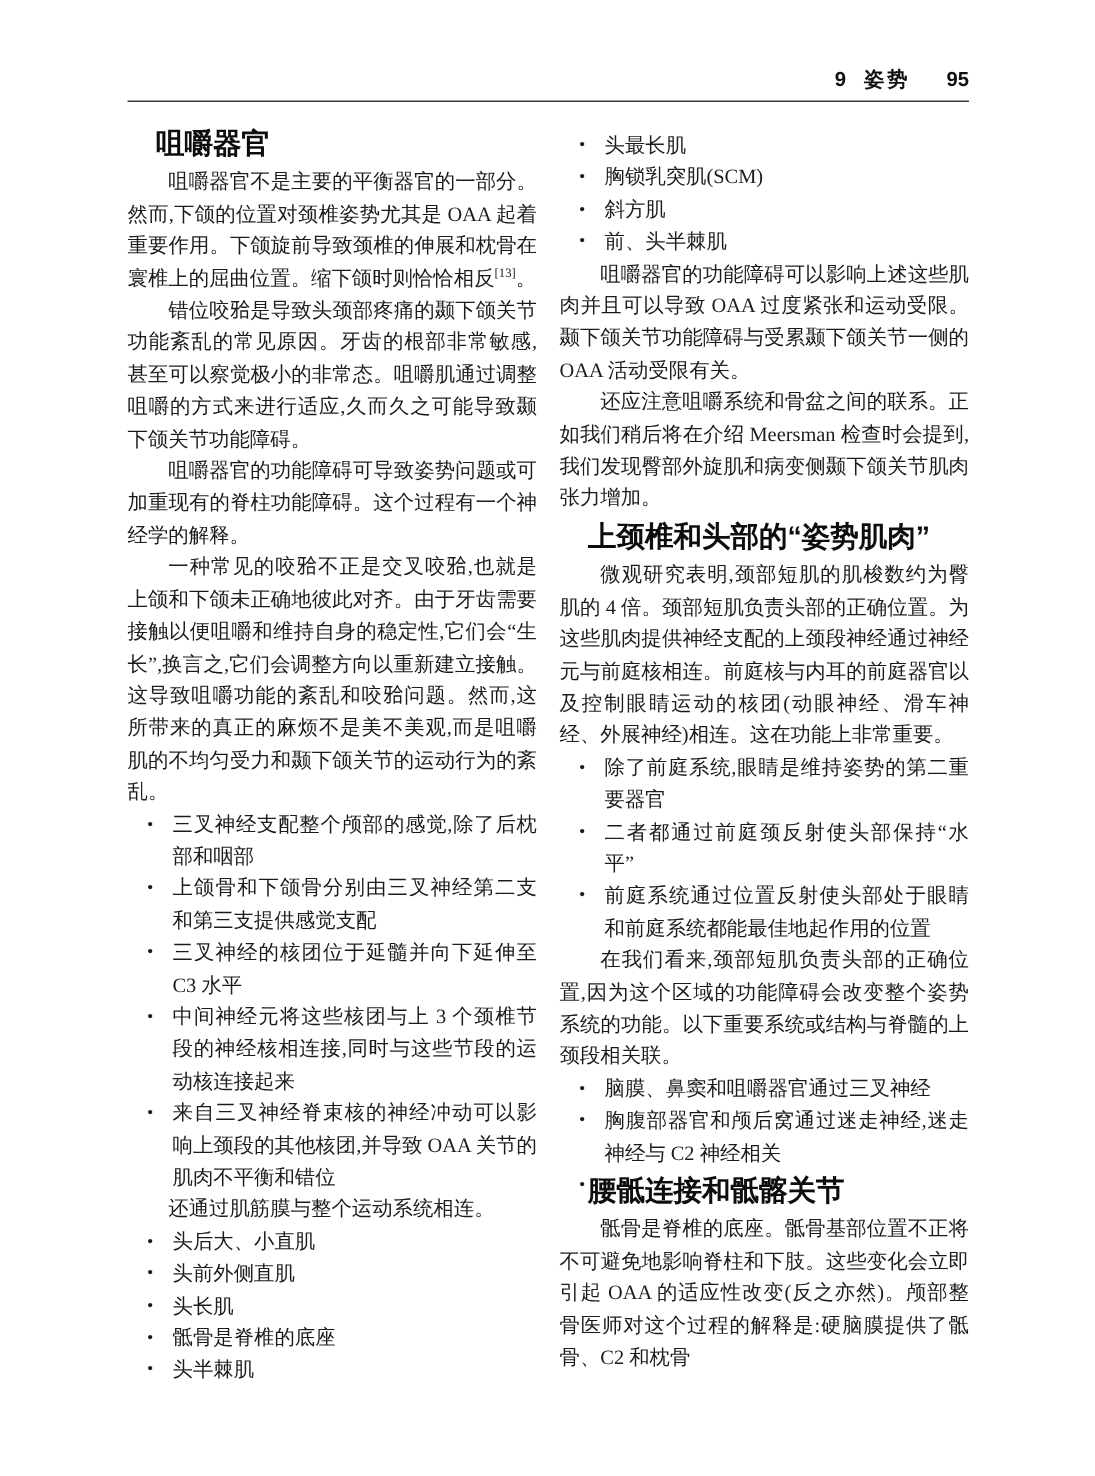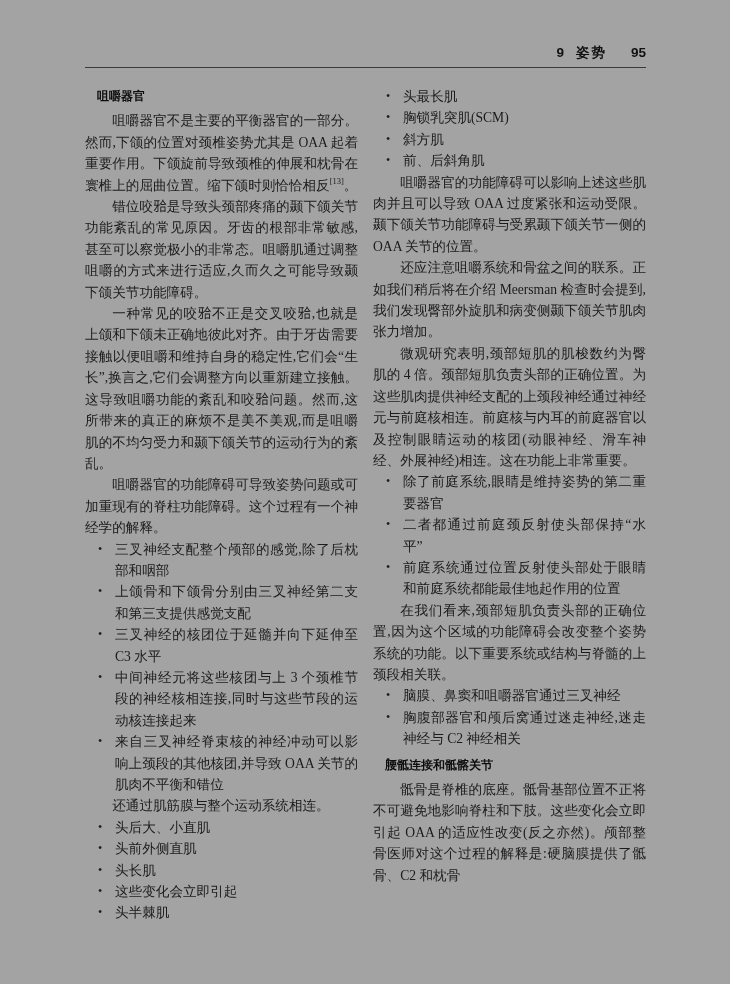--- a/index.html
+++ b/index.html
@@ -5,21 +5,21 @@
   html, body {
     margin: 0;
     padding: 0;
     background: #e8e8e8;
   }
   .page {
     position: relative;
     width: 730px;
     height: 984px;
     margin: 0 auto;
-    background: #a3a3a3;
+    background: #ffffff;
     color: #1b1b1b;
     font-family: "Liberation Serif", serif;
     overflow: hidden;
   }
   
   .running-header {
     position: absolute;
     top: 44px;
     left: 85px;
     width: 561px;
@@ -55,21 +55,21 @@
     text-align: justify;
     color: #1b1b1b;
   }
   .col p {
     margin: 0;
     text-indent: 2em;
   }
   .section-heading {
     font-family: "Liberation Sans", sans-serif;
     font-weight: 700;
-    font-size: 12px;
+    font-size: 19px;
     color: #0d0d0d;
     text-indent: 1em;
     margin: 5px 0 3px 0;
     text-align: left;
   }
   .section-heading.first { margin-top: 0; }
   .bullet-list { margin: 0; padding: 0; list-style: none; }
   .bullet-item {
     position: relative;
     padding-left: 30px;
@@ -99,54 +99,55 @@
   <div class="header-rule"></div>
 
   <div class="columns">
 
     <div class="col">
       <div class="section-heading first">咀嚼器官</div>
 
       <p><span>咀嚼器官不是主要的平衡器官的一部分。然而,下颌的位置对颈椎姿势尤其是 OAA 起着重要作用。下颌旋前导致颈椎的伸展和枕骨在寰椎上的屈曲位置。缩下颌时则恰恰相反</span><sup class="ref">[13]</sup><span>。</span></p>
 
       <p>错位咬𬌗是导致头颈部疼痛的颞下颌关节功能紊乱的常见原因。牙齿的根部非常敏感,甚至可以察觉极小的非常态。咀嚼肌通过调整咀嚼的方式来进行适应,久而久之可能导致颞下颌关节功能障碍。</p>
+      <p>咀嚼器官的功能障碍可导致姿势问题或可加重现有的脊柱功能障碍。这个过程有一个神经学的解释。</p>
       <p>一种常见的咬𬌗不正是交叉咬𬌗,也就是上颌和下颌未正确地彼此对齐。由于牙齿需要接触以便咀嚼和维持自身的稳定性,它们会“生长”,换言之,它们会调整方向以重新建立接触。这导致咀嚼功能的紊乱和咬𬌗问题。然而,这所带来的真正的麻烦不是美不美观,而是咀嚼肌的不均匀受力和颞下颌关节的运动行为的紊乱。</p>
-      <p>咀嚼器官的功能障碍可导致姿势问题或可加重现有的脊柱功能障碍。这个过程有一个神经学的解释。</p>
 
       <div class="bullet-list">
         <div class="bullet-item"><span class="bullet-dot">•</span><span>三叉神经支配整个颅部的感觉,除了后枕部和咽部</span></div>
         <div class="bullet-item"><span class="bullet-dot">•</span><span>上颌骨和下颌骨分别由三叉神经第二支和第三支提供感觉支配</span></div>
         <div class="bullet-item"><span class="bullet-dot">•</span><span>三叉神经的核团位于延髓并向下延伸至 C3 水平</span></div>
         <div class="bullet-item"><span class="bullet-dot">•</span><span>中间神经元将这些核团与上 3 个颈椎节段的神经核相连接,同时与这些节段的运动核连接起来</span></div>
         <div class="bullet-item"><span class="bullet-dot">•</span><span>来自三叉神经脊束核的神经冲动可以影响上颈段的其他核团,并导致 OAA 关节的肌肉不平衡和错位</span></div>
       </div>
 
       <p>还通过肌筋膜与整个运动系统相连。</p>
 
       <div class="bullet-list">
         <div class="bullet-item"><span class="bullet-dot">•</span><span>头后大、小直肌</span></div>
         <div class="bullet-item"><span class="bullet-dot">•</span><span>头前外侧直肌</span></div>
         <div class="bullet-item"><span class="bullet-dot">•</span><span>头长肌</span></div>
-        <div class="bullet-item"><span class="bullet-dot">•</span><span>这些变化会立即引起</span></div>
+        <div class="bullet-item"><span class="bullet-dot">•</span><span>骶骨是脊椎的底座</span></div>
         <div class="bullet-item"><span class="bullet-dot">•</span><span>头半棘肌</span></div>
       </div>
     </div>
 
     <div class="col">
 
       <div class="bullet-list">
         <div class="bullet-item"><span class="bullet-dot">•</span><span>头最长肌</span></div>
         <div class="bullet-item"><span class="bullet-dot">•</span><span>胸锁乳突肌(SCM)</span></div>
         <div class="bullet-item"><span class="bullet-dot">•</span><span>斜方肌</span></div>
-        <div class="bullet-item"><span class="bullet-dot">•</span><span>前、后斜角肌</span></div>
+        <div class="bullet-item"><span class="bullet-dot">•</span><span>前、头半棘肌</span></div>
       </div>
 
-      <p>咀嚼器官的功能障碍可以影响上述这些肌肉并且可以导致 OAA 过度紧张和运动受限。颞下颌关节功能障碍与受累颞下颌关节一侧的 OAA 关节的位置。</p>
+      <p>咀嚼器官的功能障碍可以影响上述这些肌肉并且可以导致 OAA 过度紧张和运动受限。颞下颌关节功能障碍与受累颞下颌关节一侧的 OAA 活动受限有关。</p>
       <p>还应注意咀嚼系统和骨盆之间的联系。正如我们稍后将在介绍 Meersman 检查时会提到,我们发现臀部外旋肌和病变侧颞下颌关节肌肉张力增加。</p>
 
+      <div class="section-heading">上颈椎和头部的“姿势肌肉”</div>
 
       <p>微观研究表明,颈部短肌的肌梭数约为臀肌的 4 倍。颈部短肌负责头部的正确位置。为这些肌肉提供神经支配的上颈段神经通过神经元与前庭核相连。前庭核与内耳的前庭器官以及控制眼睛运动的核团(动眼神经、滑车神经、外展神经)相连。这在功能上非常重要。</p>
 
       <div class="bullet-list">
         <div class="bullet-item"><span class="bullet-dot">•</span><span>除了前庭系统,眼睛是维持姿势的第二重要器官</span></div>
         <div class="bullet-item"><span class="bullet-dot">•</span><span>二者都通过前庭颈反射使头部保持“水平”</span></div>
         <div class="bullet-item"><span class="bullet-dot">•</span><span>前庭系统通过位置反射使头部处于眼睛和前庭系统都能最佳地起作用的位置</span></div>
       </div>
 
       <p>在我们看来,颈部短肌负责头部的正确位置,因为这个区域的功能障碍会改变整个姿势系统的功能。以下重要系统或结构与脊髓的上颈段相关联。</p>

